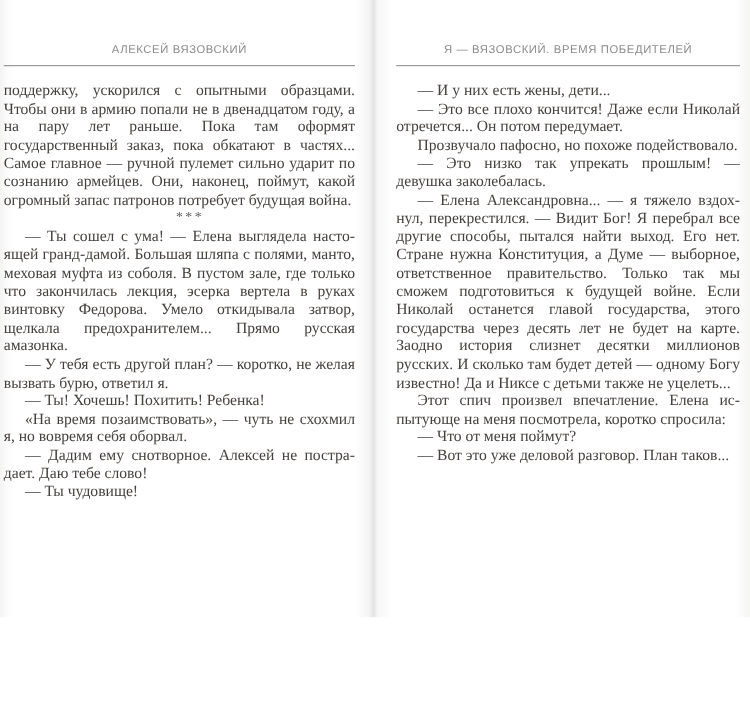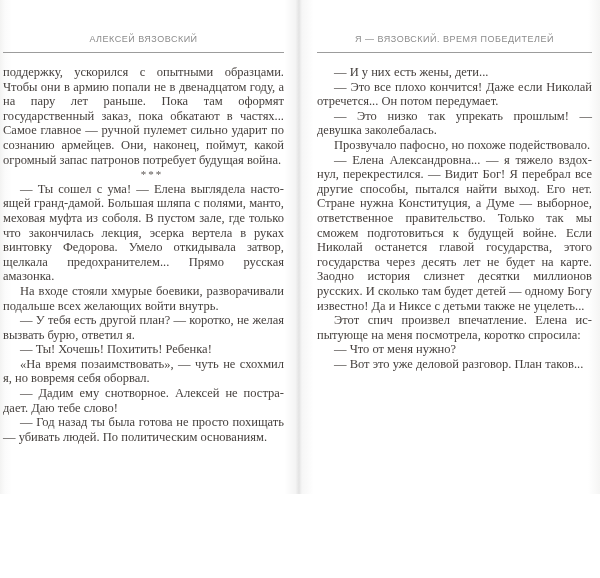--- a/index.html
+++ b/index.html
@@ -57,41 +57,40 @@
 <div class="spread">
 
   <div class="page page-left">
     <div class="running-head">
       <span>АЛЕКСЕЙ ВЯЗОВСКИЙ</span>
     </div>
     <div class="body-text">
       <p class="no-indent">поддержку, ускорился с опытными образцами. Чтобы они в армию попали не в двенадцатом году, а на пару лет раньше. Пока там оформят государственный заказ, пока обкатают в ча­стях... Самое главное — ручной пулемет силь­но ударит по сознанию армейцев. Они, наконец, поймут, какой огромный запас патронов потре­бует будущая война.</p>
       <p class="separator">***</p>
       <p>— Ты сошел с ума! — Елена выглядела насто­ящей гранд-дамой. Большая шляпа с полями, манто, меховая муфта из соболя. В пустом зале, где только что закончилась лекция, эсерка вер­тела в руках винтовку Федорова. Умело откиды­вала затвор, щелкала предохранителем... Прямо русская амазонка.</p>
-      <p>На входе стояли хмурые боевики, разворачи­вали подальше всех желающих войти внутрь.</p>
       <p>— У тебя есть другой план? — коротко, не же­лая вызвать бурю, ответил я.</p>
       <p>— Ты! Хочешь! Похитить! Ребенка!</p>
       <p>«На время позаимствовать», — чуть не схох­мил я, но вовремя себя оборвал.</p>
       <p>— Дадим ему снотворное. Алексей не постра­дает. Даю тебе слово!</p>
-      <p>— Год назад ты была готова не просто похи­щать — убивать людей. По политическим осно­ваниям.</p>
+      <p>— Ты чудовище!</p>
     </div>
     <div class="folio">10</div>
   </div>
 
   <div class="page page-right">
     <div class="running-head">
       <span>Я — ВЯЗОВСКИЙ. ВРЕМЯ ПОБЕДИТЕЛЕЙ</span>
     </div>
     <div class="body-text">
       <p>— И у них есть жены, дети...</p>
       <p>— Это все плохо кончится! Даже если Нико­лай отречется... Он потом передумает.</p>
+      <p>Прозвучало пафосно, но похоже подейство­вало.</p>
       <p>— Это низко так упрекать прошлым! — девушка заколебалась.</p>
-      <p>Прозвучало пафосно, но похоже подейство­вало.</p>
       <p>— Елена Александровна... — я тяжело вздох­нул, перекрестился. — Видит Бог! Я перебрал все другие способы, пытался найти выход. Его нет. Стране нужна Конституция, а Думе — выборное, ответственное правительство. Только так мы сможем подготовиться к будущей войне. Если Николай останется главой государства, этого государства через десять лет не будет на кар­те. Заодно история слизнет десятки миллионов русских. И сколько там будет детей — одному Богу известно! Да и Никсе с детьми также не уцелеть...</p>
       <p>Этот спич произвел впечатление. Елена ис­пытующе на меня посмотрела, коротко спро­сила:</p>
-      <p>— Что от меня нужно?</p>
+      <p>— Что от меня поймут?</p>
       <p>— Вот это уже деловой разговор. План таков...</p>
     </div>
     <div class="folio">13</div>
   </div>
 
   <div class="gutter-shadow"></div>
 </div>
 
 </body></html>

